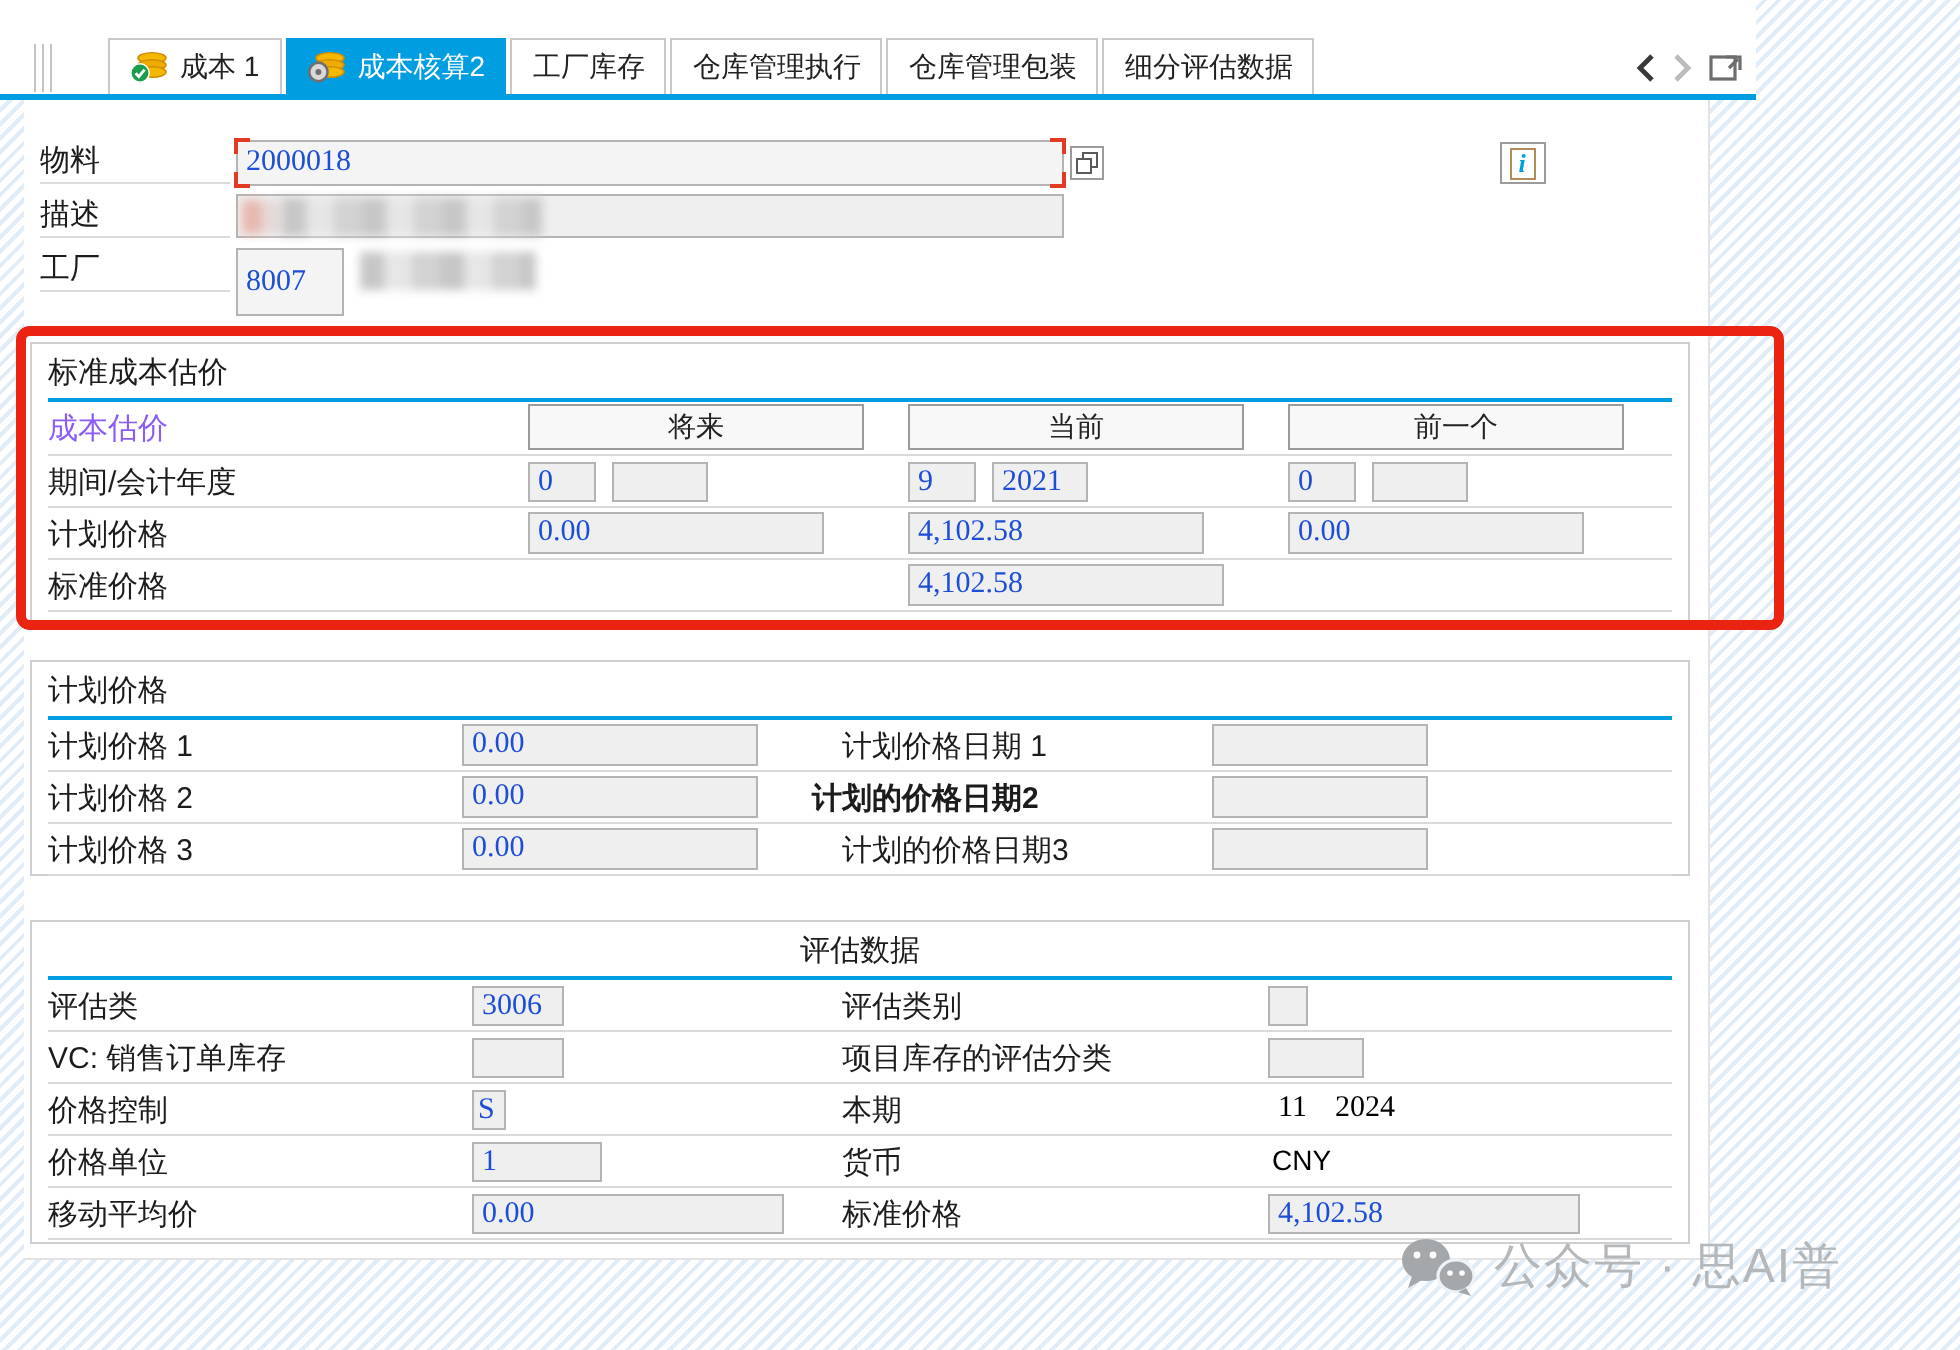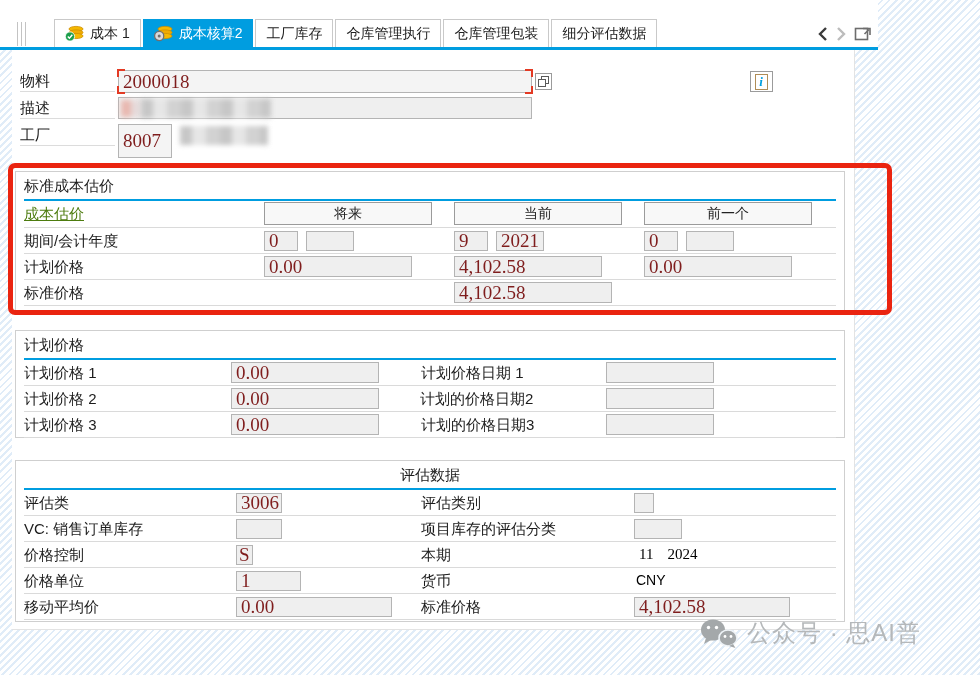--- a/index.html
+++ b/index.html
@@ -24,21 +24,21 @@
     border-left:6px solid transparent; border-right:6px solid transparent; border-bottom:6px solid #fff; }
   .ticon { margin-right:6px; display:inline-flex; }
   .navbtns { left:818px; top:25px; display:flex; align-items:center; gap:8px; }
 
   
   .panel { left:12px; top:50px; width:843px; height:580px; background:#fff; border-right:1px solid #e3e3e3; border-bottom:1px solid #e3e3e3; }
 
   .lbl { font-size:15px; color:#1c1c1c; white-space:nowrap; }
   .lblrow { height:22px; line-height:22px; border-bottom:1px solid #dcdcdc; }
   .fld { background:#efefef; border:1px solid #b4b4b4; font-family:"Liberation Serif", serif;
-    font-size:19px; color:#7f1d1d; display:flex; align-items:center; padding:0 4px; }
+    font-size:15px; color:#1d4ed8; display:flex; align-items:center; padding:0 4px; }
   .serif { font-family:"Liberation Serif", serif; }
   .colbtn { background:#f8f8f8; border:1px solid #9b9b9b; font-size:14px; color:#222;
     display:flex; align-items:center; justify-content:center; cursor:default; }
 
   
   .corner { width:8px; height:8px; }
   .c-tl { left:-2px; top:-2px;  border-left:2px solid #e33a24; border-top:2px solid #e33a24; }
   .c-tr { right:-2px; top:-2px; border-right:2px solid #e33a24; border-top:2px solid #e33a24; }
   .c-bl { left:-2px; bottom:-2px; border-left:2px solid #e33a24; border-bottom:2px solid #e33a24; }
   .c-br { right:-2px; bottom:-2px; border-right:2px solid #e33a24; border-bottom:2px solid #e33a24; }
@@ -47,21 +47,21 @@
       repeating-linear-gradient(90deg, #c7c7c7 0 12px, #e6e6e6 12px 26px, #d2d2d2 26px 40px),
       #dddddd; filter: blur(2.5px); }
   .censor-pink { background: repeating-linear-gradient(90deg, #e8b8b0 0 10px, #e6dada 10px 22px); filter: blur(2.5px); }
 
   
   .group { background:#fff; border:1px solid #cfcfcf; }
   .gtitle { position:absolute; left:8px; right:8px; top:5px; font-size:15px; color:#1c1c1c;
     padding-bottom:3px; border-bottom:2px solid #009de0; }
   .grow { position:absolute; left:8px; right:8px; border-bottom:1px solid #dadada; }
   .grow .lbl { position:absolute; left:0; top:4px; }
-  .link { color:#4d7c0f;text-decoration:underline; }
+  .link { color:#8b5cf6; }
 
   .iconbtn { background:#fff; border:1px solid #9b9b9b; display:flex; align-items:center; justify-content:center; cursor:default; }
   .info-inner { border:1px solid #b08d57; color:#009fe0; font-family:"Liberation Serif", serif;
     font-style:italic; font-weight:bold; font-size:13px; line-height:13px; padding:0 4px 1px 3px; }
 
   
   .redbox { left:8px; top:163px; width:884px; height:152px; border:5px solid #ea2410; border-radius:7px; z-index:5; pointer-events:none; }
 
   
   .watermark { left:700px; top:617px; display:flex; align-items:center; gap:9px; z-index:6;
@@ -236,21 +236,21 @@
       <div class="abs fld" style="left:582px; top:2px; width:108px; height:21px;">
         <span></span>
         </div>
     </div>
 
     <div class="grow" style="top:55px; height:26px;">
       <span class="lbl">计划价格 2</span>
       <div class="abs fld" style="left:207px; top:2px; width:148px; height:21px;">
         <span>0.00</span>
         </div>
-      <span class="lbl abs" style="left:396px; top:4px;">计划的价格日期2</span>
+      <span class="lbl abs" style="left:382px; top:4px;font-weight:bold;">计划的价格日期2</span>
       <div class="abs fld" style="left:582px; top:2px; width:108px; height:21px;">
         <span></span>
         </div>
     </div>
 
     <div class="grow" style="top:81px; height:26px;">
       <span class="lbl">计划价格 3</span>
       <div class="abs fld" style="left:207px; top:2px; width:148px; height:21px;">
         <span>0.00</span>
         </div>

